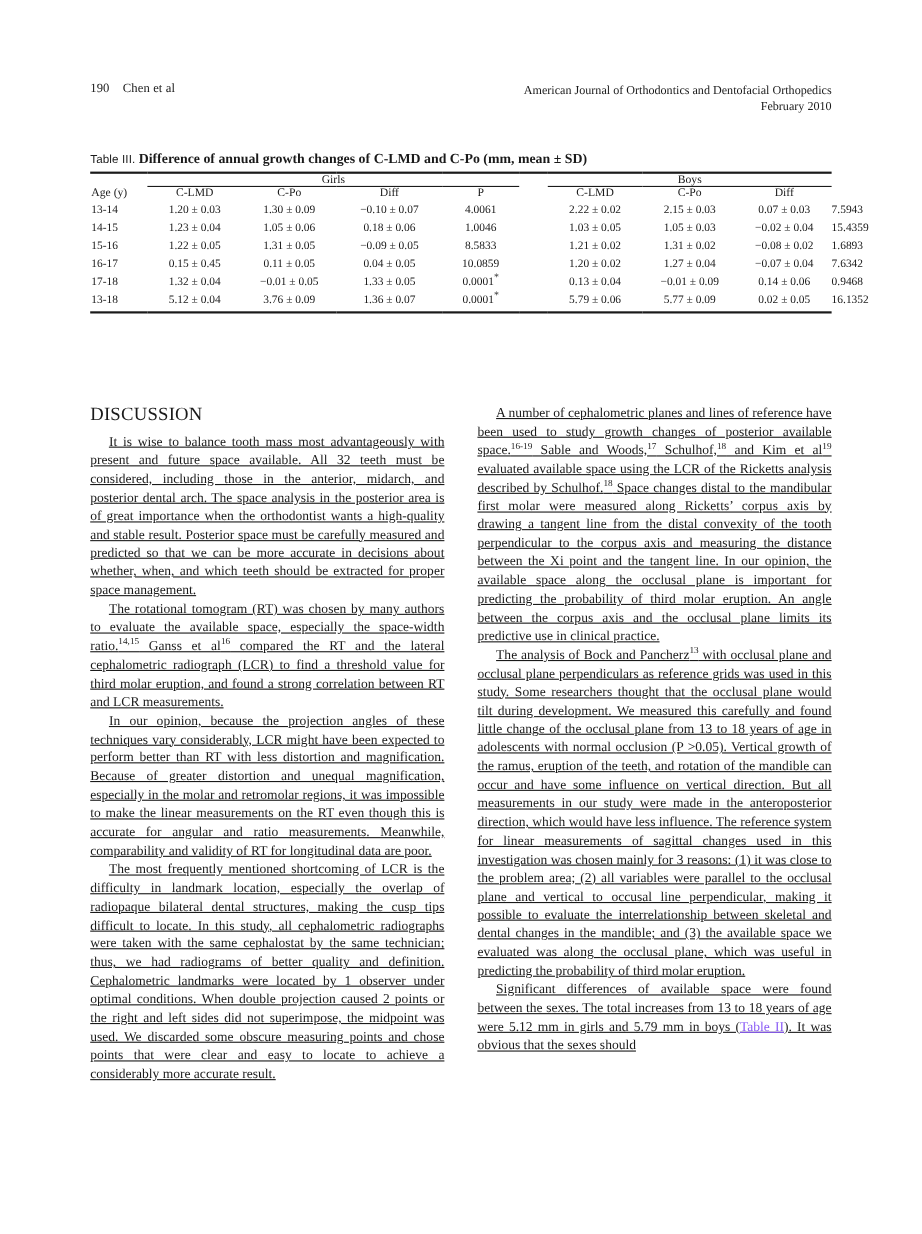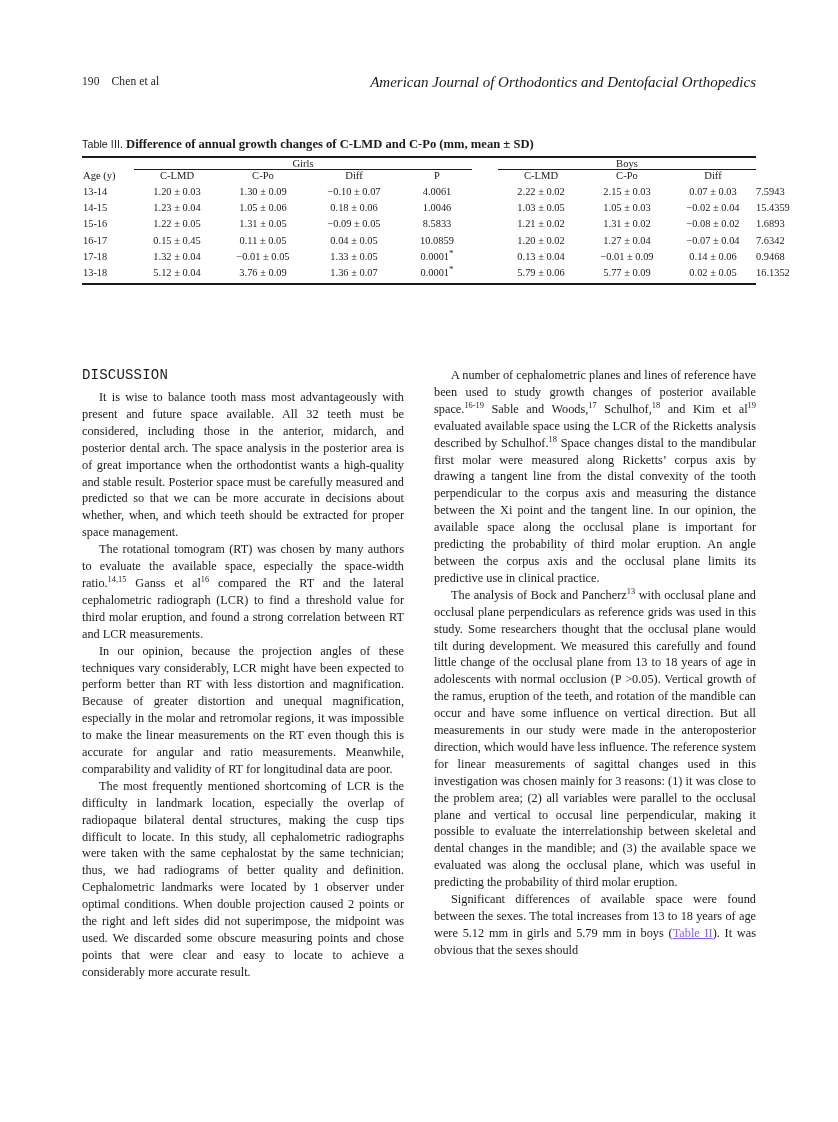--- a/index.html
+++ b/index.html
@@ -36,23 +36,22 @@
   .runhead-left {
     font-family: "Liberation Serif", serif;
     font-size: 11.5px;
     letter-spacing: 0.1px;
     white-space: nowrap;
   }
   .runhead-left .pageno { margin-right: 12px; }
   .runhead-right {
     text-align: right;
     font-family: "Liberation Serif", serif;
-    font-size: 15px;
+    font-size: 11px;
     line-height: 15px;
-    font-style: italic;
   }
 
   
   .table-wrap {
     position: absolute;
     left: 82px;
     top: 122px;
     width: 674px;
   }
   .table-caption {
@@ -147,53 +146,55 @@
     top: 352px;
     width: 674px;
     height: 700px;
     display: flex;
     justify-content: space-between;
   }
   .col {
     width: 322px;
   }
   .sec-head {
-    font-family: Liberation Mono, monospace;
-    font-size: 14px;
+    font-family: Liberation Serif, serif;
+    font-size: 17px;
     letter-spacing: 0.2px;
     margin: 0 0 6px 0;
     font-weight: normal;
   }
   p.body {
     margin: 0;
     font-size: 12.3px;
     line-height: 16.9px;
     text-align: justify;
     text-indent: 17px;
     hyphens: none;
+    text-decoration: underline;
   }
   p.body + p.body { margin-top: 0; }
   sup {
     font-size: 8.4px;
     vertical-align: super;
     line-height: 0;
   }
   .xlink { color: #8b5cf6; }
 </style>
 </head>
 <body>
 
 <div class="page">
 
   <div class="runhead">
     <div class="runhead-left">
       <span class="pageno">190</span><span>Chen et al</span>
     </div>
     <div class="runhead-right">
       <div>American Journal of Orthodontics and Dentofacial Orthopedics</div>
+      <div>February 2010</div>
     </div>
   </div>
 
   <div class="table-wrap">
 
     <div class="table-caption">
       <span class="tnum">Table III.</span><span class="ttext">Difference of annual growth changes of C-LMD and C-Po (mm, mean ± SD)</span>
     </div>
 
     <table class="data">

